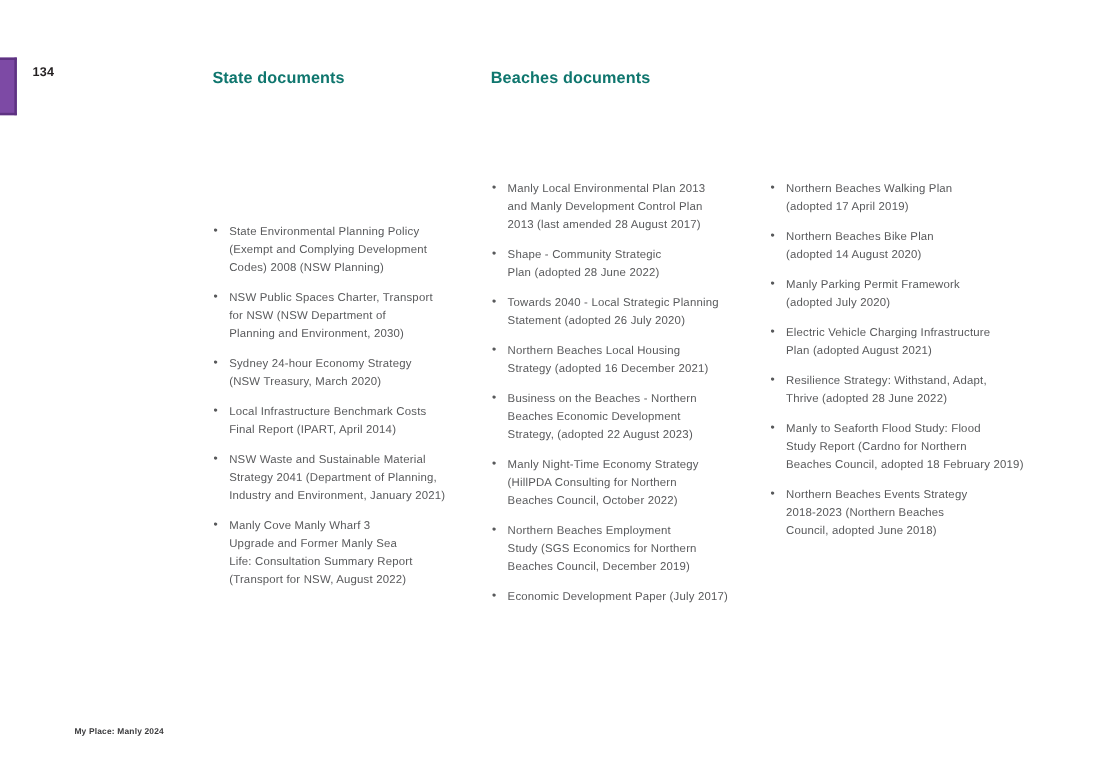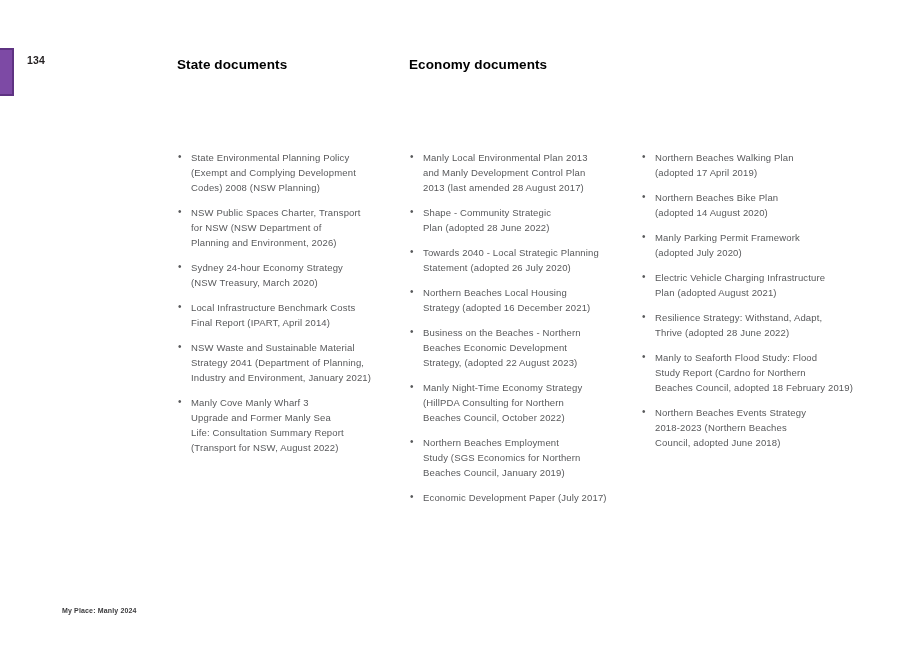--- a/index.html
+++ b/index.html
@@ -35,34 +35,34 @@
     font-weight: 700;
     color: #231f20;
     letter-spacing: 0.2px;
   }
   .column-heading {
     position: absolute;
     top: 57px;
     margin: 0;
     font-size: 13.5px;
     font-weight: 700;
-    color: #000000;
+    color: #0f766e;
     letter-spacing: 0.1px;
   }
   #heading-state { left: 177px; }
   #heading-council { left: 409px; }
   .doc-list {
     position: absolute;
     top: 150px;
     width: 224px;
     margin: 0;
     padding: 0;
     list-style: none;
   }
-  #list-state { left: 177px; }
+  #list-state { left: 177px; margin-top: 36px; }
   #list-council { left: 409px; }
   #list-council-continued { left: 641px; }
   .doc-item {
     position: relative;
     padding-left: 14px;
     margin: 0 0 10px 0;
     font-size: 9.5px;
     line-height: 15px;
     letter-spacing: 0.15px;
     color: #58595b;
@@ -90,29 +90,29 @@
 <body>
 
 <div class="page">
 
   <div class="accent-bar" style="background: rgb(125, 74, 165);"></div>
 
   <div class="page-number">134</div>
 
   <h2 class="column-heading" id="heading-state">State documents</h2>
 
-  <h2 class="column-heading" id="heading-council">Economy documents</h2>
+  <h2 class="column-heading" id="heading-council">Beaches documents</h2>
 
   <ul class="doc-list" id="list-state">
       <li class="doc-item">State Environmental Planning Policy
 (Exempt and Complying Development
 Codes) 2008 (NSW Planning)</li>
       <li class="doc-item">NSW Public Spaces Charter, Transport
 for NSW (NSW Department of
-Planning and Environment, 2026)</li>
+Planning and Environment, 2030)</li>
       <li class="doc-item">Sydney 24-hour Economy Strategy
 (NSW Treasury, March 2020)</li>
       <li class="doc-item">Local Infrastructure Benchmark Costs
 Final Report (IPART, April 2014)</li>
       <li class="doc-item">NSW Waste and Sustainable Material
 Strategy 2041 (Department of Planning,
 Industry and Environment, January 2021)</li>
       <li class="doc-item">Manly Cove Manly Wharf 3
 Upgrade and Former Manly Sea
 Life: Consultation Summary Report
@@ -130,21 +130,21 @@
       <li class="doc-item">Northern Beaches Local Housing
 Strategy (adopted 16 December 2021)</li>
       <li class="doc-item">Business on the Beaches - Northern
 Beaches Economic Development
 Strategy, (adopted 22 August 2023)</li>
       <li class="doc-item">Manly Night-Time Economy Strategy
 (HillPDA Consulting for Northern
 Beaches Council, October 2022)</li>
       <li class="doc-item">Northern Beaches Employment
 Study (SGS Economics for Northern
-Beaches Council, January 2019)</li>
+Beaches Council, December 2019)</li>
       <li class="doc-item">Economic Development Paper (July 2017)</li>
     </ul>
 
   <ul class="doc-list" id="list-council-continued">
       <li class="doc-item">Northern Beaches Walking Plan
 (adopted 17 April 2019)</li>
       <li class="doc-item">Northern Beaches Bike Plan
 (adopted 14 August 2020)</li>
       <li class="doc-item">Manly Parking Permit Framework
 (adopted July 2020)</li>

